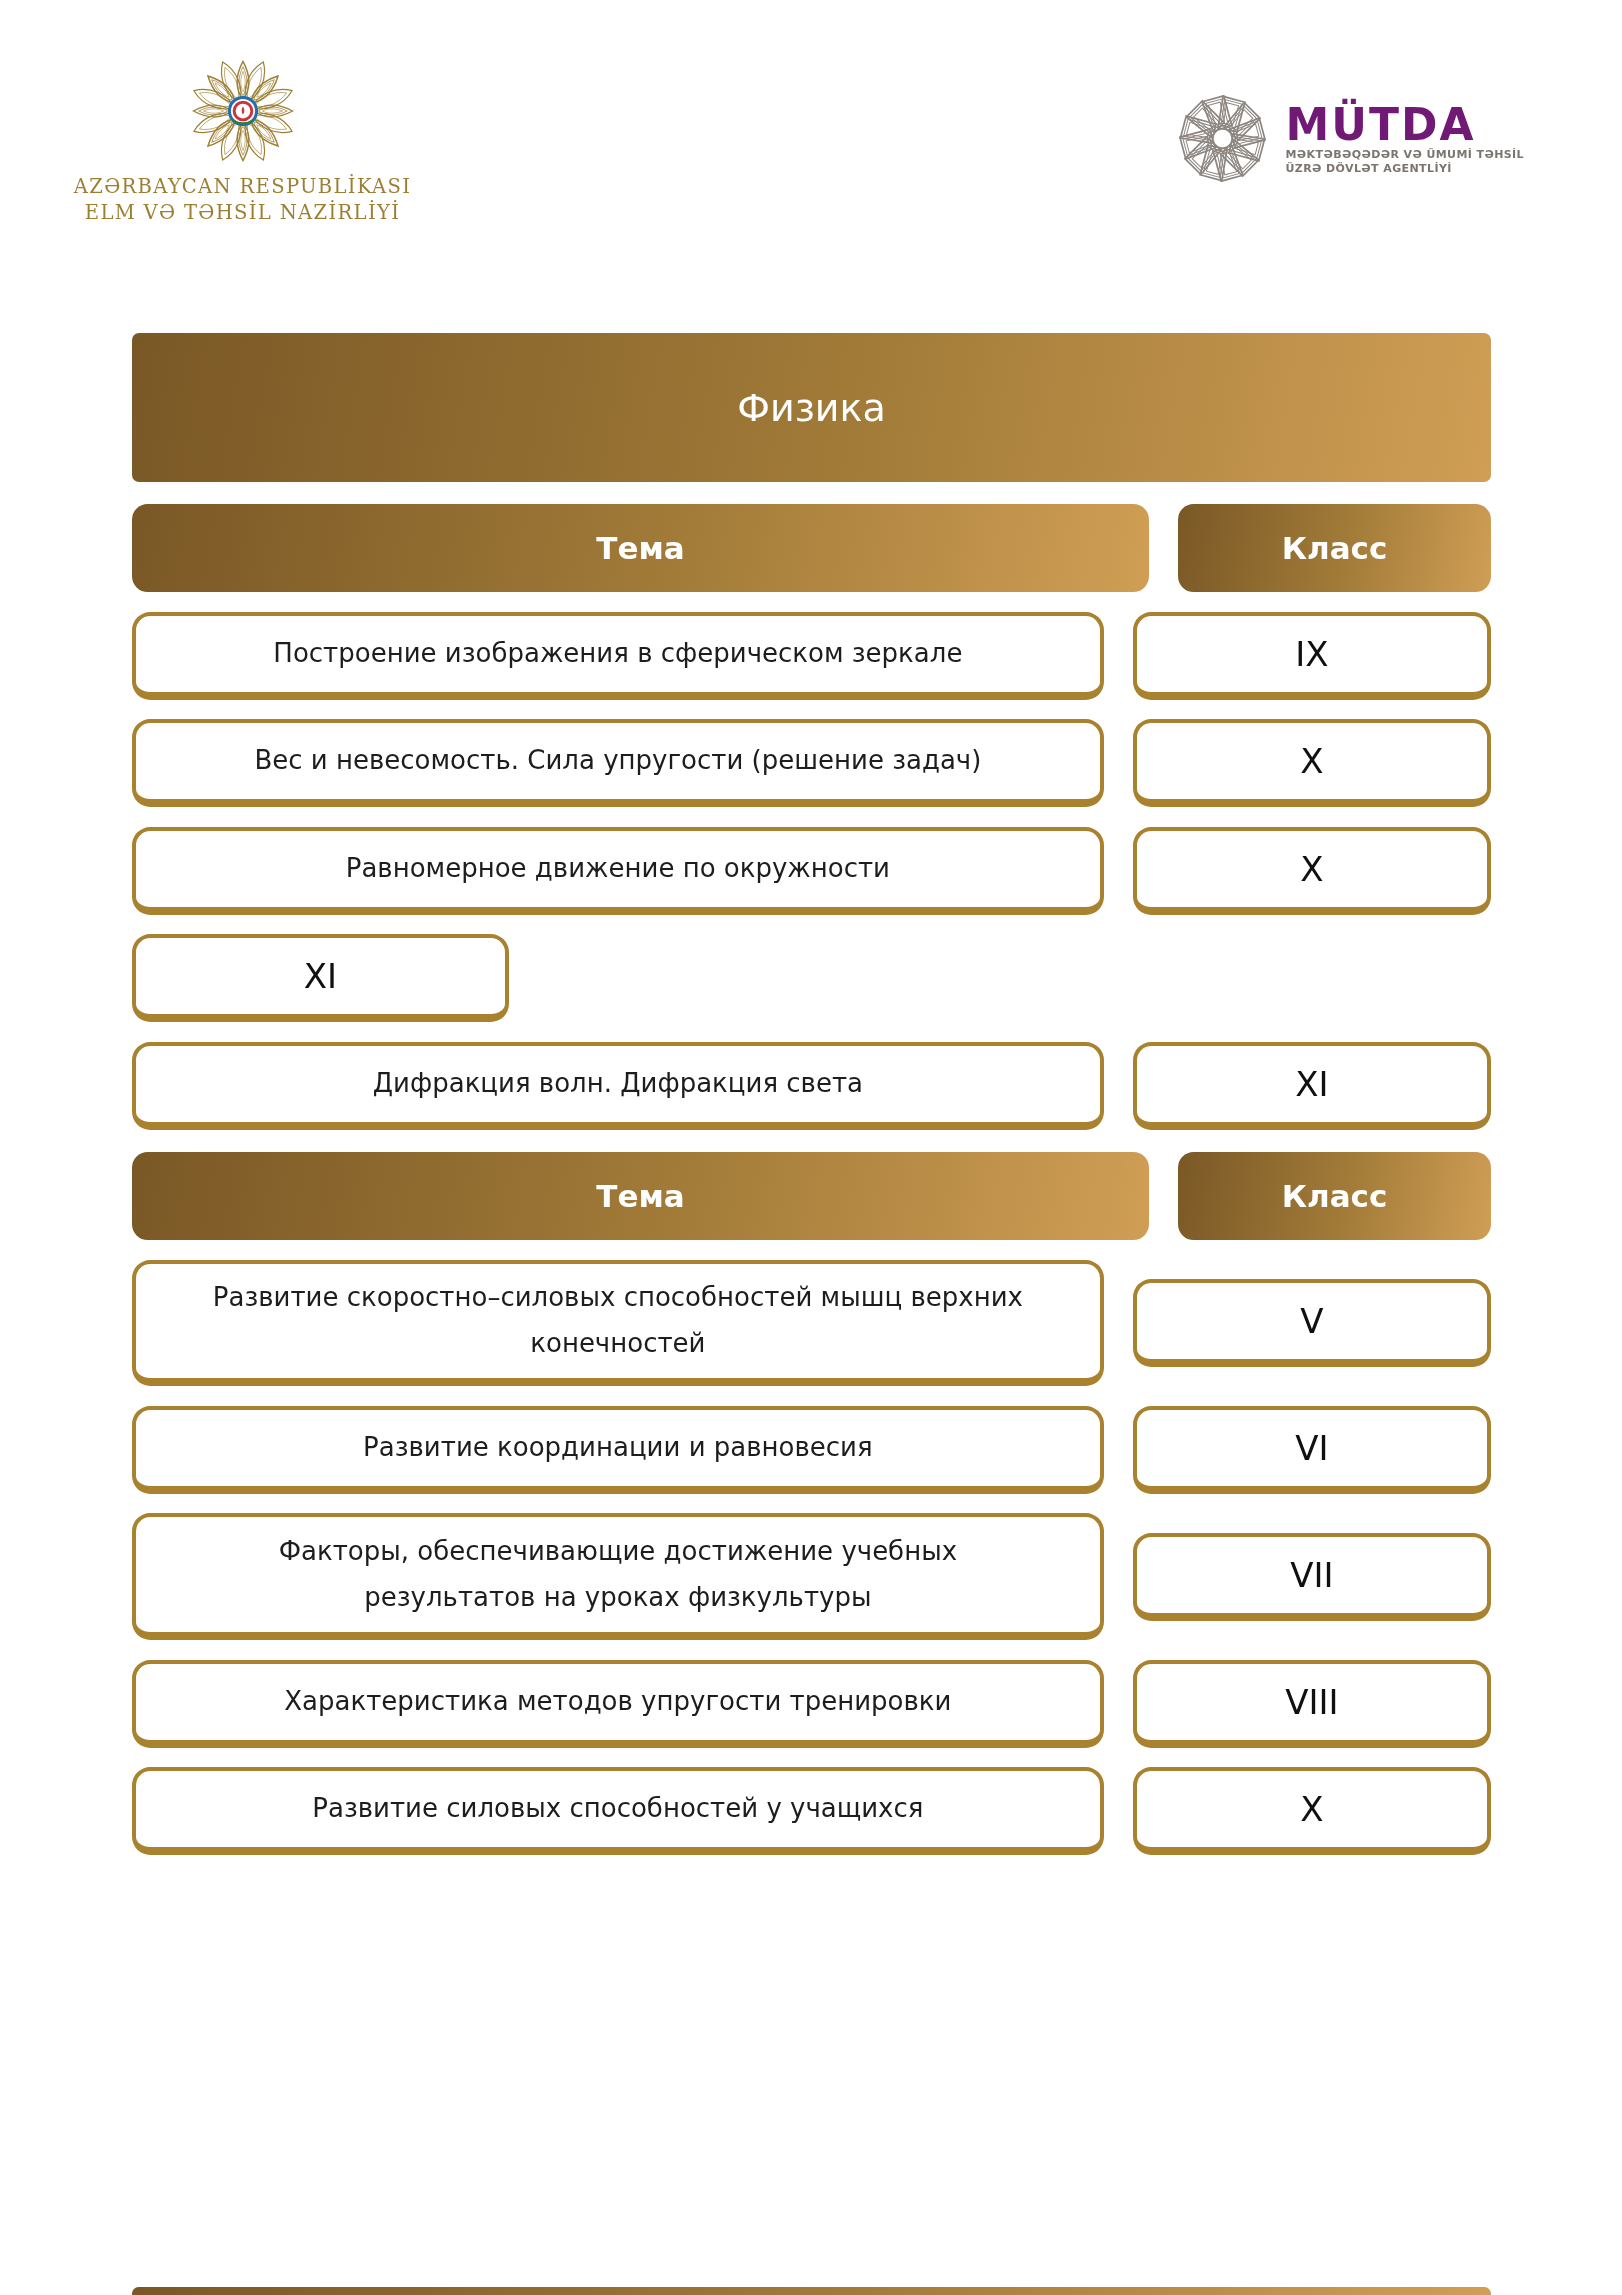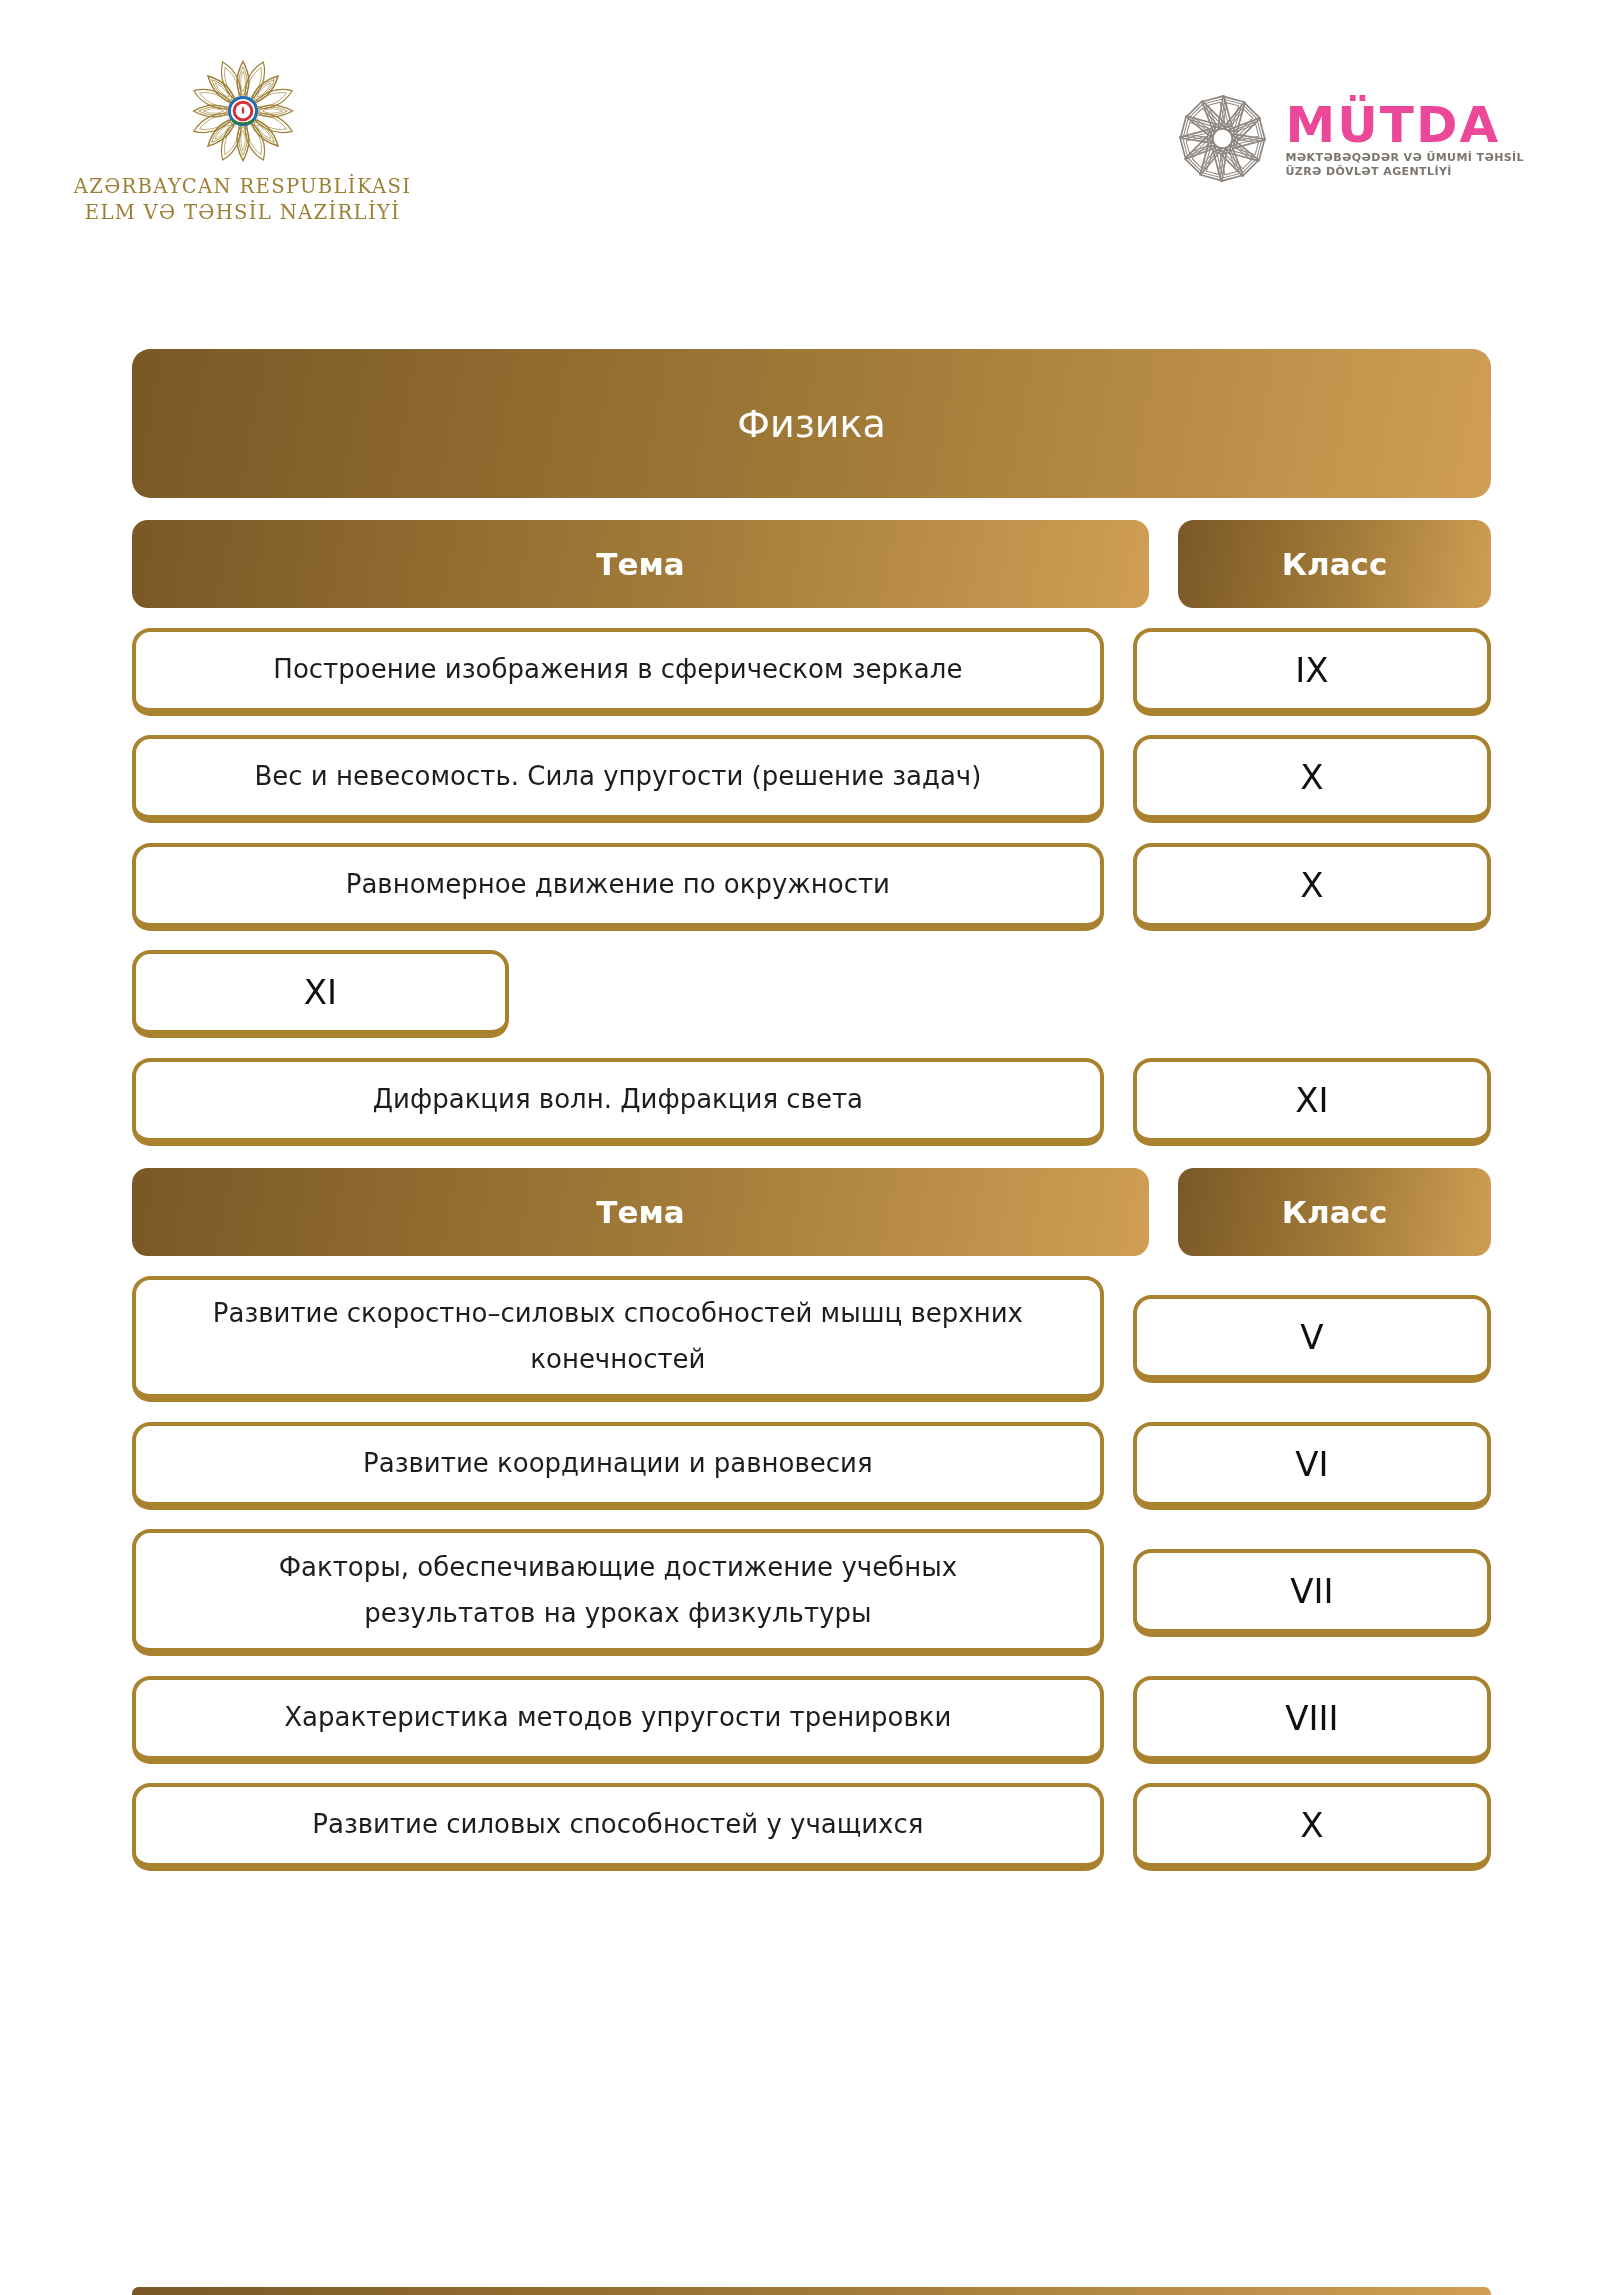--- a/index.html
+++ b/index.html
@@ -38,23 +38,23 @@
     white-space: nowrap;
   }
   .agency {
     display: flex;
     align-items: center;
     gap: 13px;
     margin-top: 36px;
   }
   .agency-text { display: flex; flex-direction: column; }
   .agency-acronym {
-    color: #ec4899;
+    color: #701a75;
     font-weight: bold;
-    font-size: 50px;
+    font-size: 44px;
     letter-spacing: 2px;
     line-height: 1.05;
   }
   .agency-sub {
     color: #7b7570;
     font-weight: bold;
     font-size: 11px;
     letter-spacing: 0.4px;
     line-height: 1.25;
   }
@@ -64,21 +64,21 @@
   .sec-title {
     height: 149px;
     border-radius: 18.3px;
     background: linear-gradient(100deg, #7a5826 0%, #a37c39 55%, #d09e55 100%);
     display: flex;
     align-items: center;
     justify-content: center;
     color: #ffffff;
     font-size: 38px;
   }
-  .sec-title.first { margin-top: 48px; }
+  .sec-title.first { margin-top: 32px; border-radius: 7px; }
   .sec-title.second { margin-top: 111px; }
 
   .thead { margin-top: 22px; display: flex; gap: 29px; font-weight: bold; }
   .th {
     height: 88px;
     border-radius: 15.7px;
     background: linear-gradient(100deg, #7a5826 0%, #a37c39 55%, #d09e55 100%);
     display: flex;
     align-items: center;
     justify-content: center;

